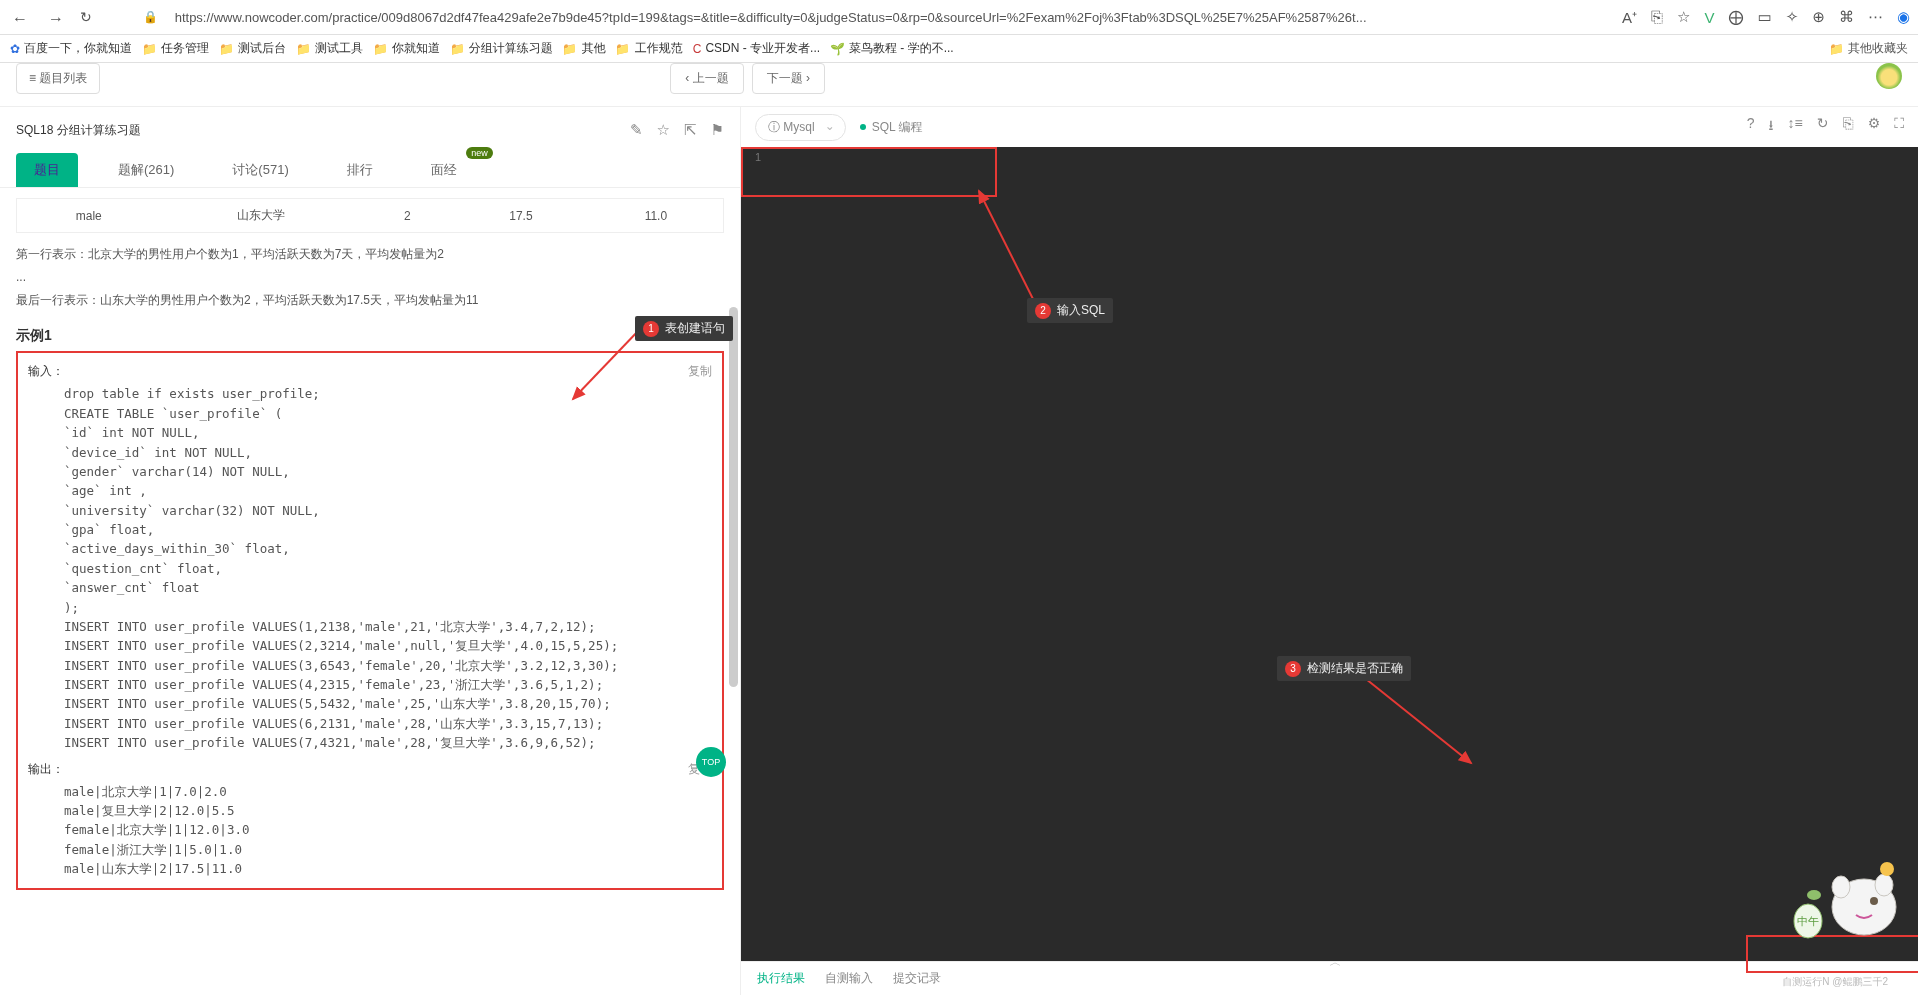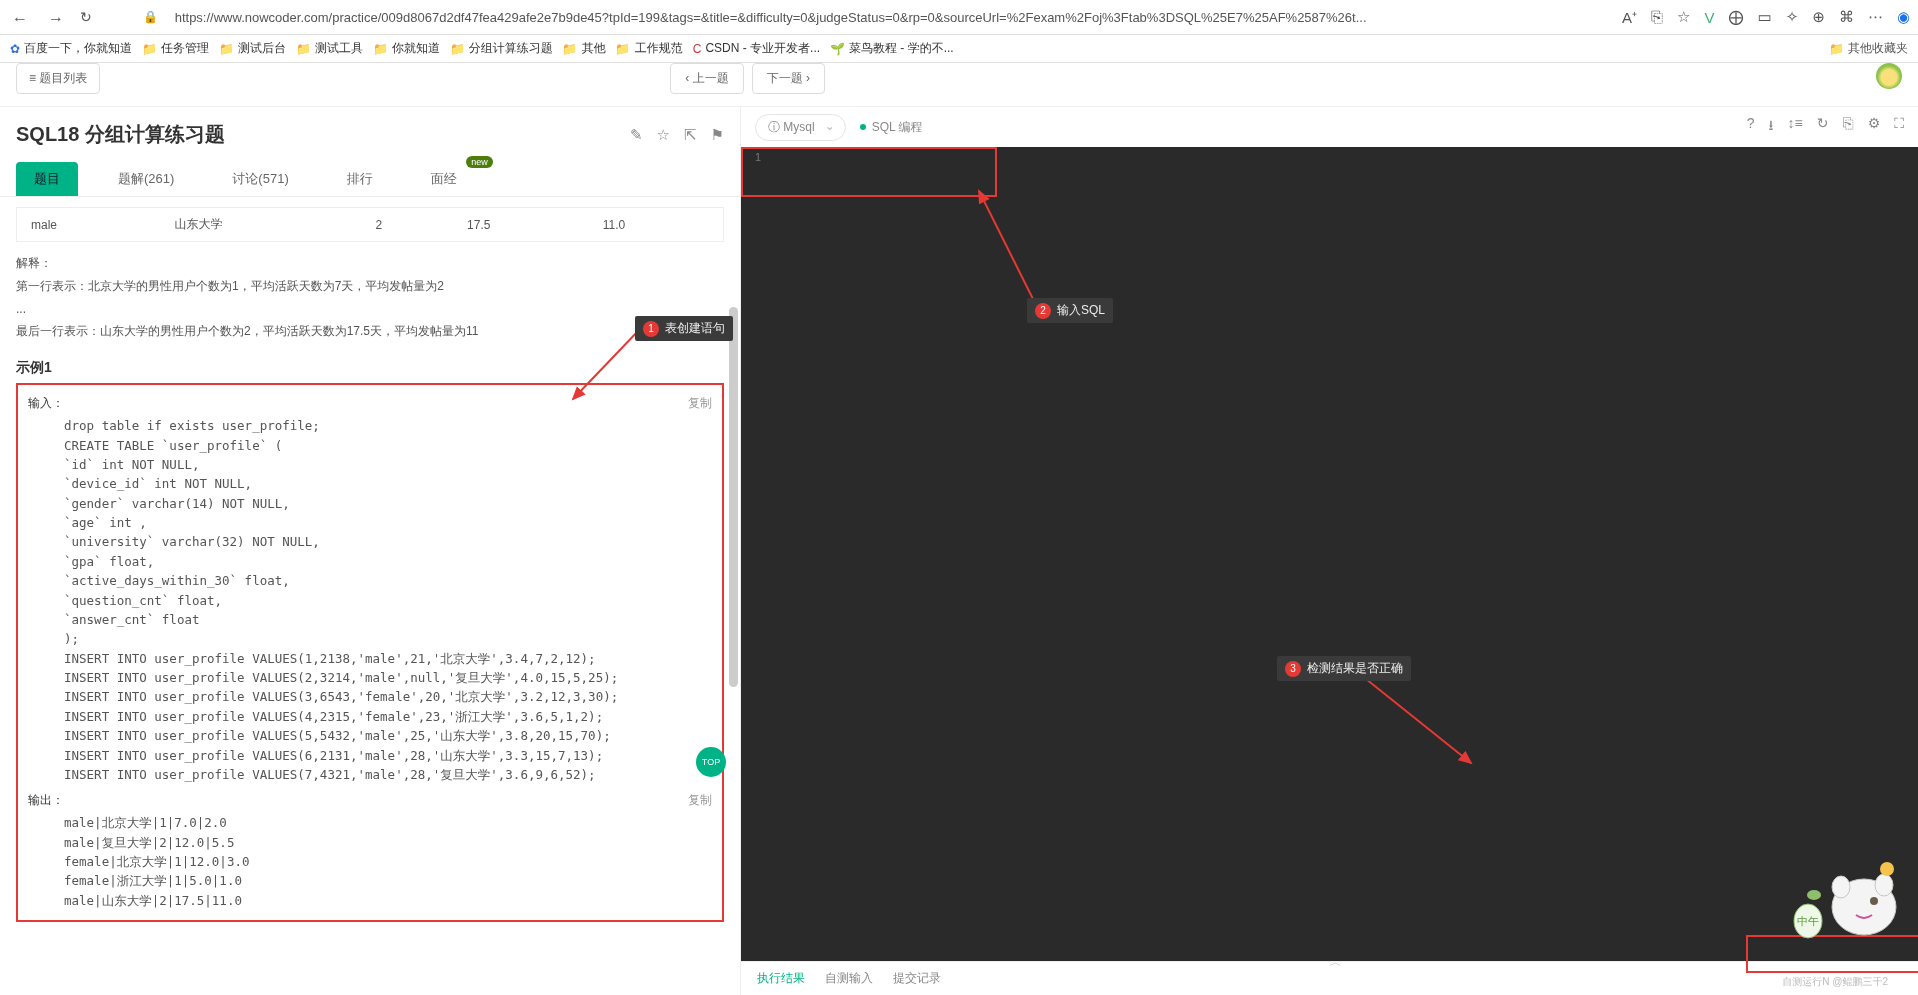--- a/index.html
+++ b/index.html
@@ -16,29 +16,29 @@
 .bm-fav{margin-left:auto;color:#555}
 .fico{color:#f0a030}
 .top-row{height:44px;display:flex;align-items:flex-start;padding:0 16px;gap:10px;border-bottom:1px solid #eee}
 .list-btn{border:1px solid #ddd;border-radius:4px;padding:6px 12px;font-size:12px;color:#666;background:#fff;cursor:pointer}
 .nav-mid{display:flex;gap:8px;margin-left:560px}
 .nav-btn{border:1px solid #ddd;border-radius:4px;padding:6px 14px;font-size:12px;color:#666;background:#fff;cursor:pointer}
 .avatar{width:26px;height:26px;border-radius:50%;background:radial-gradient(circle at 50% 55%,#f9e07a 40%,#8bc34a 60%);margin-left:auto}
 .content{display:flex;height:888px}
 .left{width:740px;display:flex;flex-direction:column;position:relative}
 .ph{display:flex;align-items:center;padding:14px 16px;gap:12px}
-.ph-title{font-size:20px;font-weight:700}
+.ph-title{font-size:12px;font-weight:400}
 .ph-icons{margin-left:auto;display:flex;gap:14px;color:#888;font-size:15px}
 .tabs{display:flex;padding:0 16px;gap:22px;border-bottom:1px solid #eee;font-size:13px}
 .tab{padding:8px 18px;color:#666;cursor:pointer;position:relative}
-.tab.active{background:#00b386;color:#0f172a;border-radius:4px 4px 0 0}
+.tab.active{background:#00b386;color:#4c1d95;border-radius:4px 4px 0 0}
 .badge-new{position:absolute;top:-6px;right:-18px;background:#4d7c0f;color:#fff;font-size:9px;padding:1px 5px;border-radius:7px}
 .prob-body{flex:1;overflow-y:auto;padding:10px 16px;font-size:13px;position:relative}
 .tbl{width:100%;border:1px solid #eee;border-collapse:collapse;margin-bottom:10px}
-.tbl td{padding:8px 14px;text-align:left;color:#555;font-size:12px}
+.tbl td{padding:8px 14px;text-align:center;color:#555;font-size:12px}
 .exp{font-size:12px;color:#555;line-height:1.9}
 .exp-title{font-size:14px;font-weight:600;margin:16px 0 0}
 .redbox1{border:2px solid #e53935;margin-top:6px;padding:10px}
 .code-head{display:flex;font-size:12px}
 .copy{margin-left:auto;color:#999;cursor:pointer}
 .code{font-family:Consolas,monospace;font-size:12.5px;color:#555;white-space:pre;line-height:1.55;margin-top:4px}
 .anno-label{background:#3a3a3a;color:#eee;font-size:12px;padding:4px 8px;border-radius:2px;position:absolute;z-index:50}
 .anno-num{width:16px;height:16px;border-radius:50%;background:#e53935;color:#fff;font-size:10px;display:inline-flex;align-items:center;justify-content:center;margin-right:6px}
 .right{flex:1;display:flex;flex-direction:column;background:#fff;position:relative;border-left:1px solid #eee}
 .rt-bar{height:40px;display:flex;align-items:center;padding:0 14px;gap:14px;font-size:12px}
@@ -168,21 +168,20 @@
         <td>male</td>
         <td>山东大学</td>
         <td>2</td>
         <td>17.5</td>
         <td>11.0</td>
       </tr>
           </tbody>
         </table>
 
       <div class="exp">
-        <div>解释：</div>
         <div>第一行表示：北京大学的男性用户个数为1，平均活跃天数为7天，平均发帖量为2</div>
         <div>...</div>
         <div>最后一行表示：山东大学的男性用户个数为2，平均活跃天数为17.5天，平均发帖量为11</div>
       </div>
 
       <div class="exp-title">示例1</div>
 
       <div class="redbox1">
         <div class="code-head">
           <span>输入：</span>

